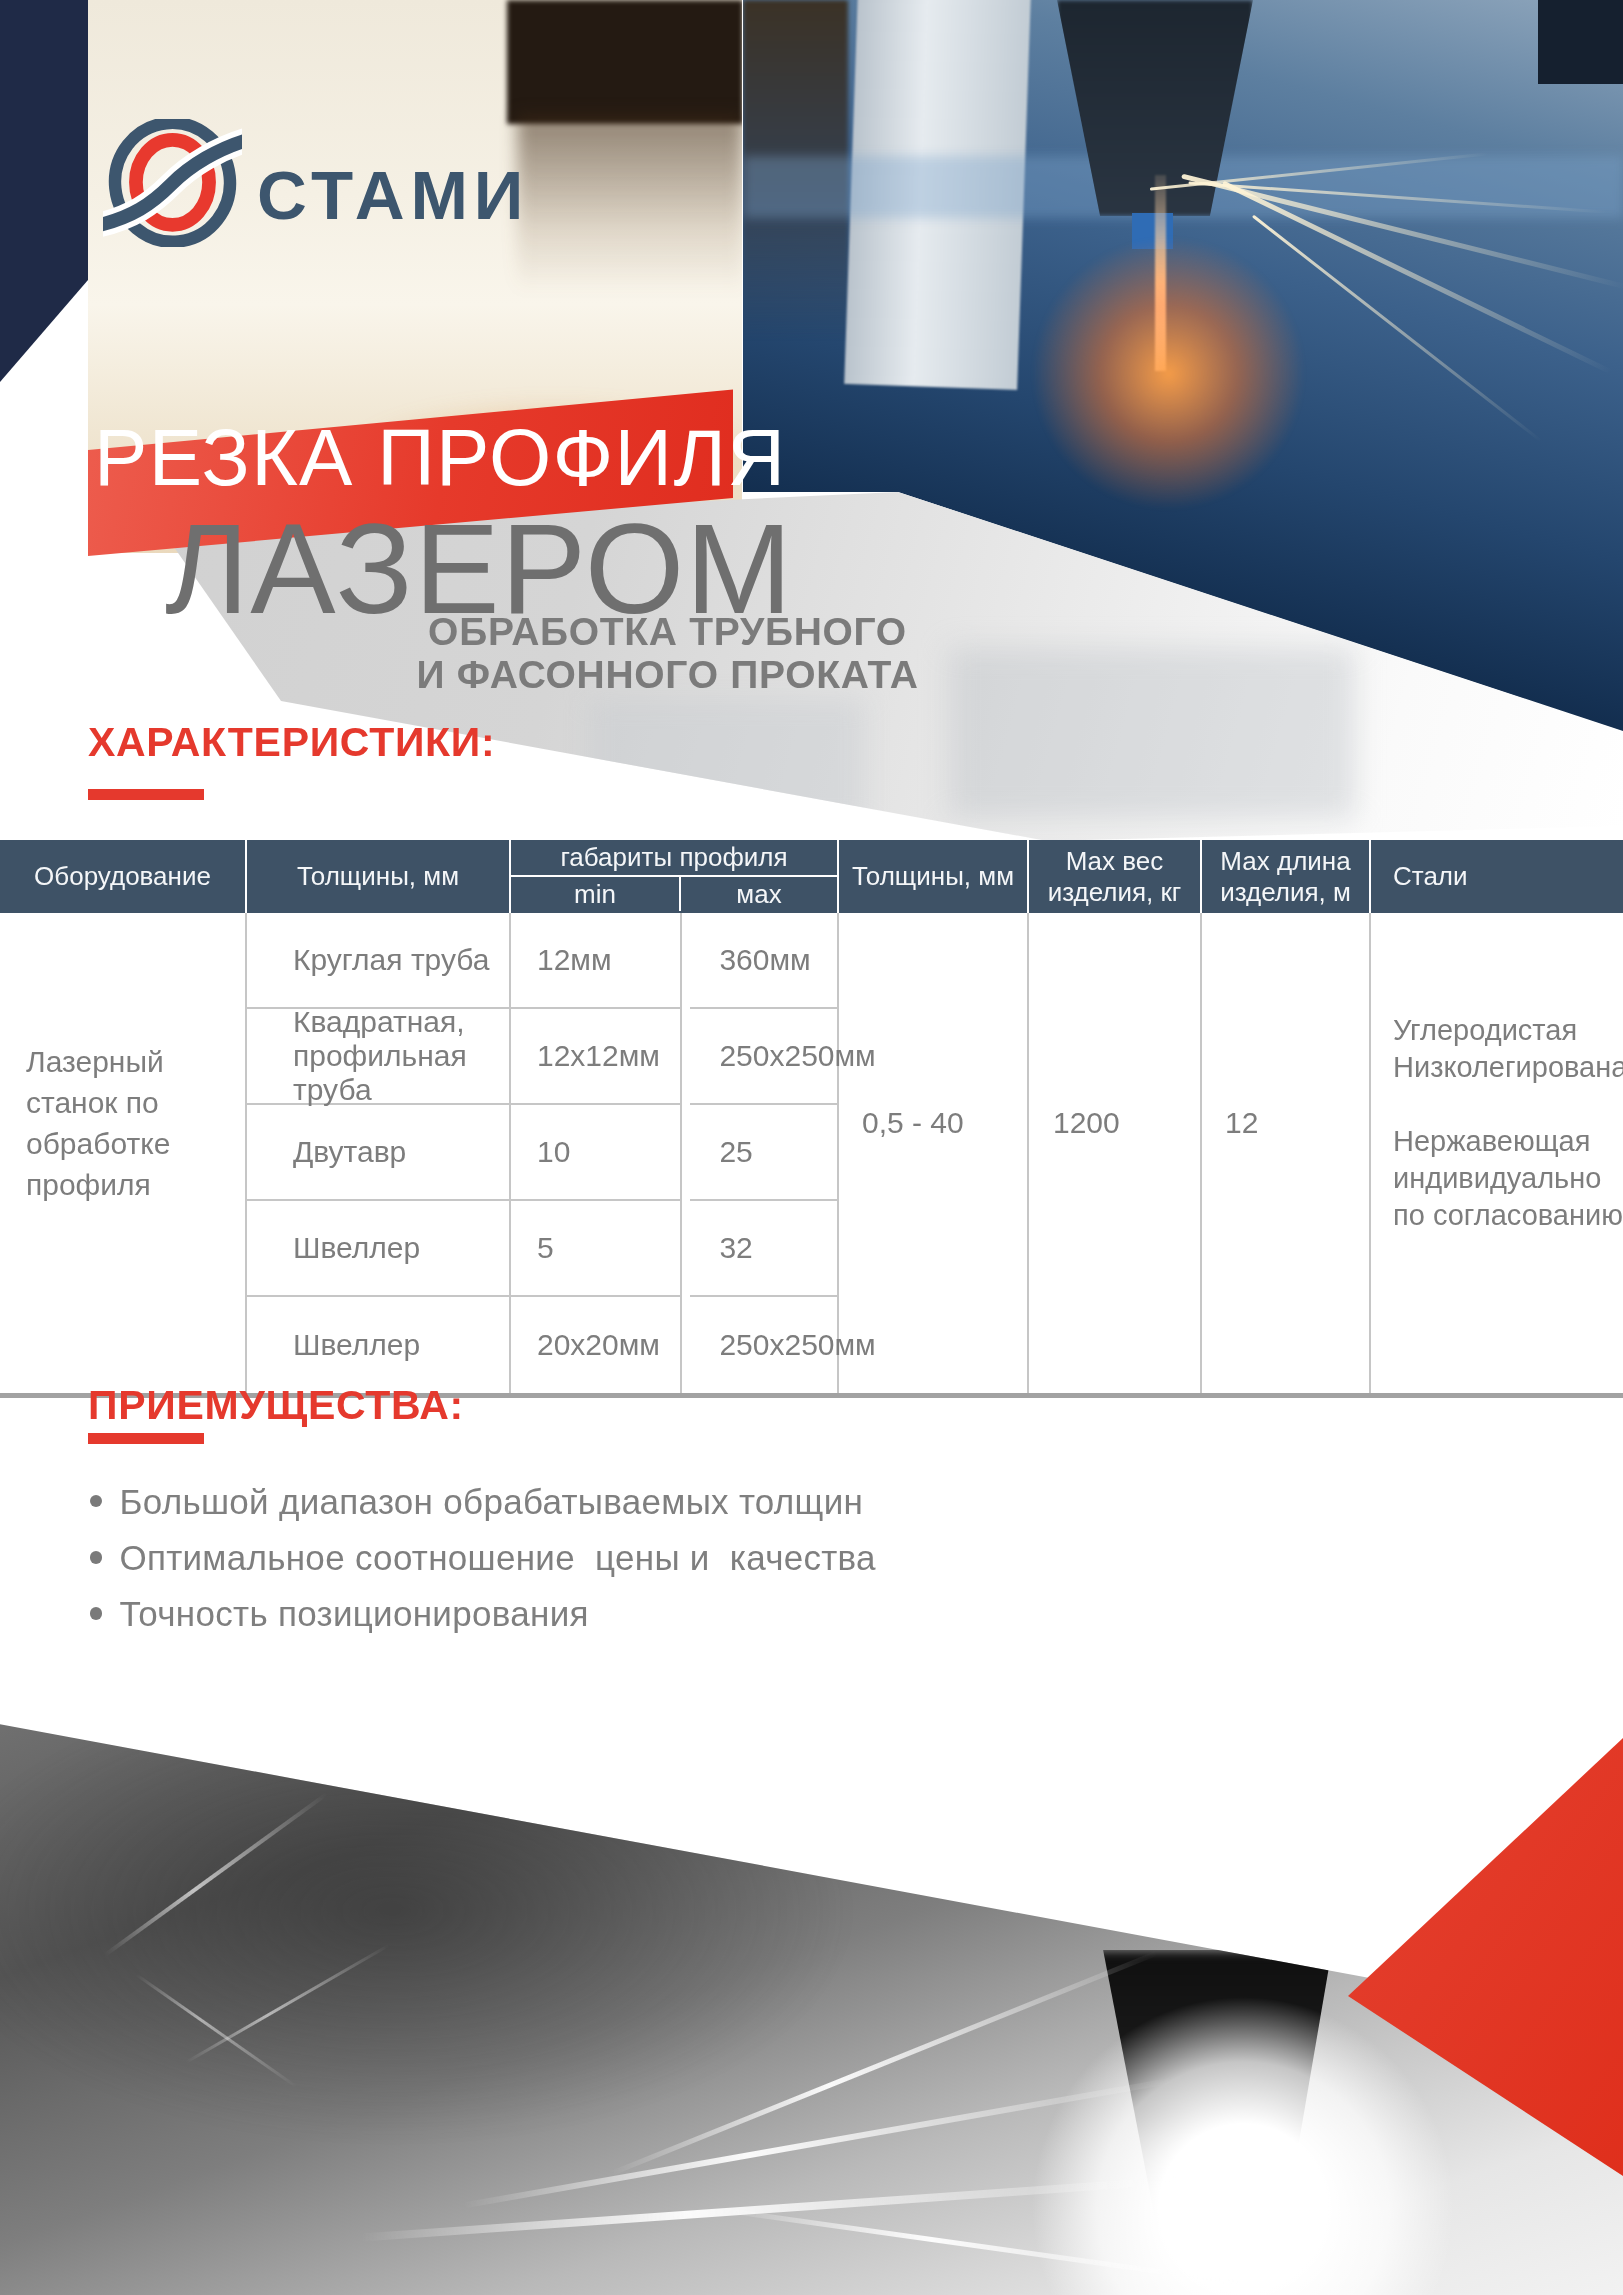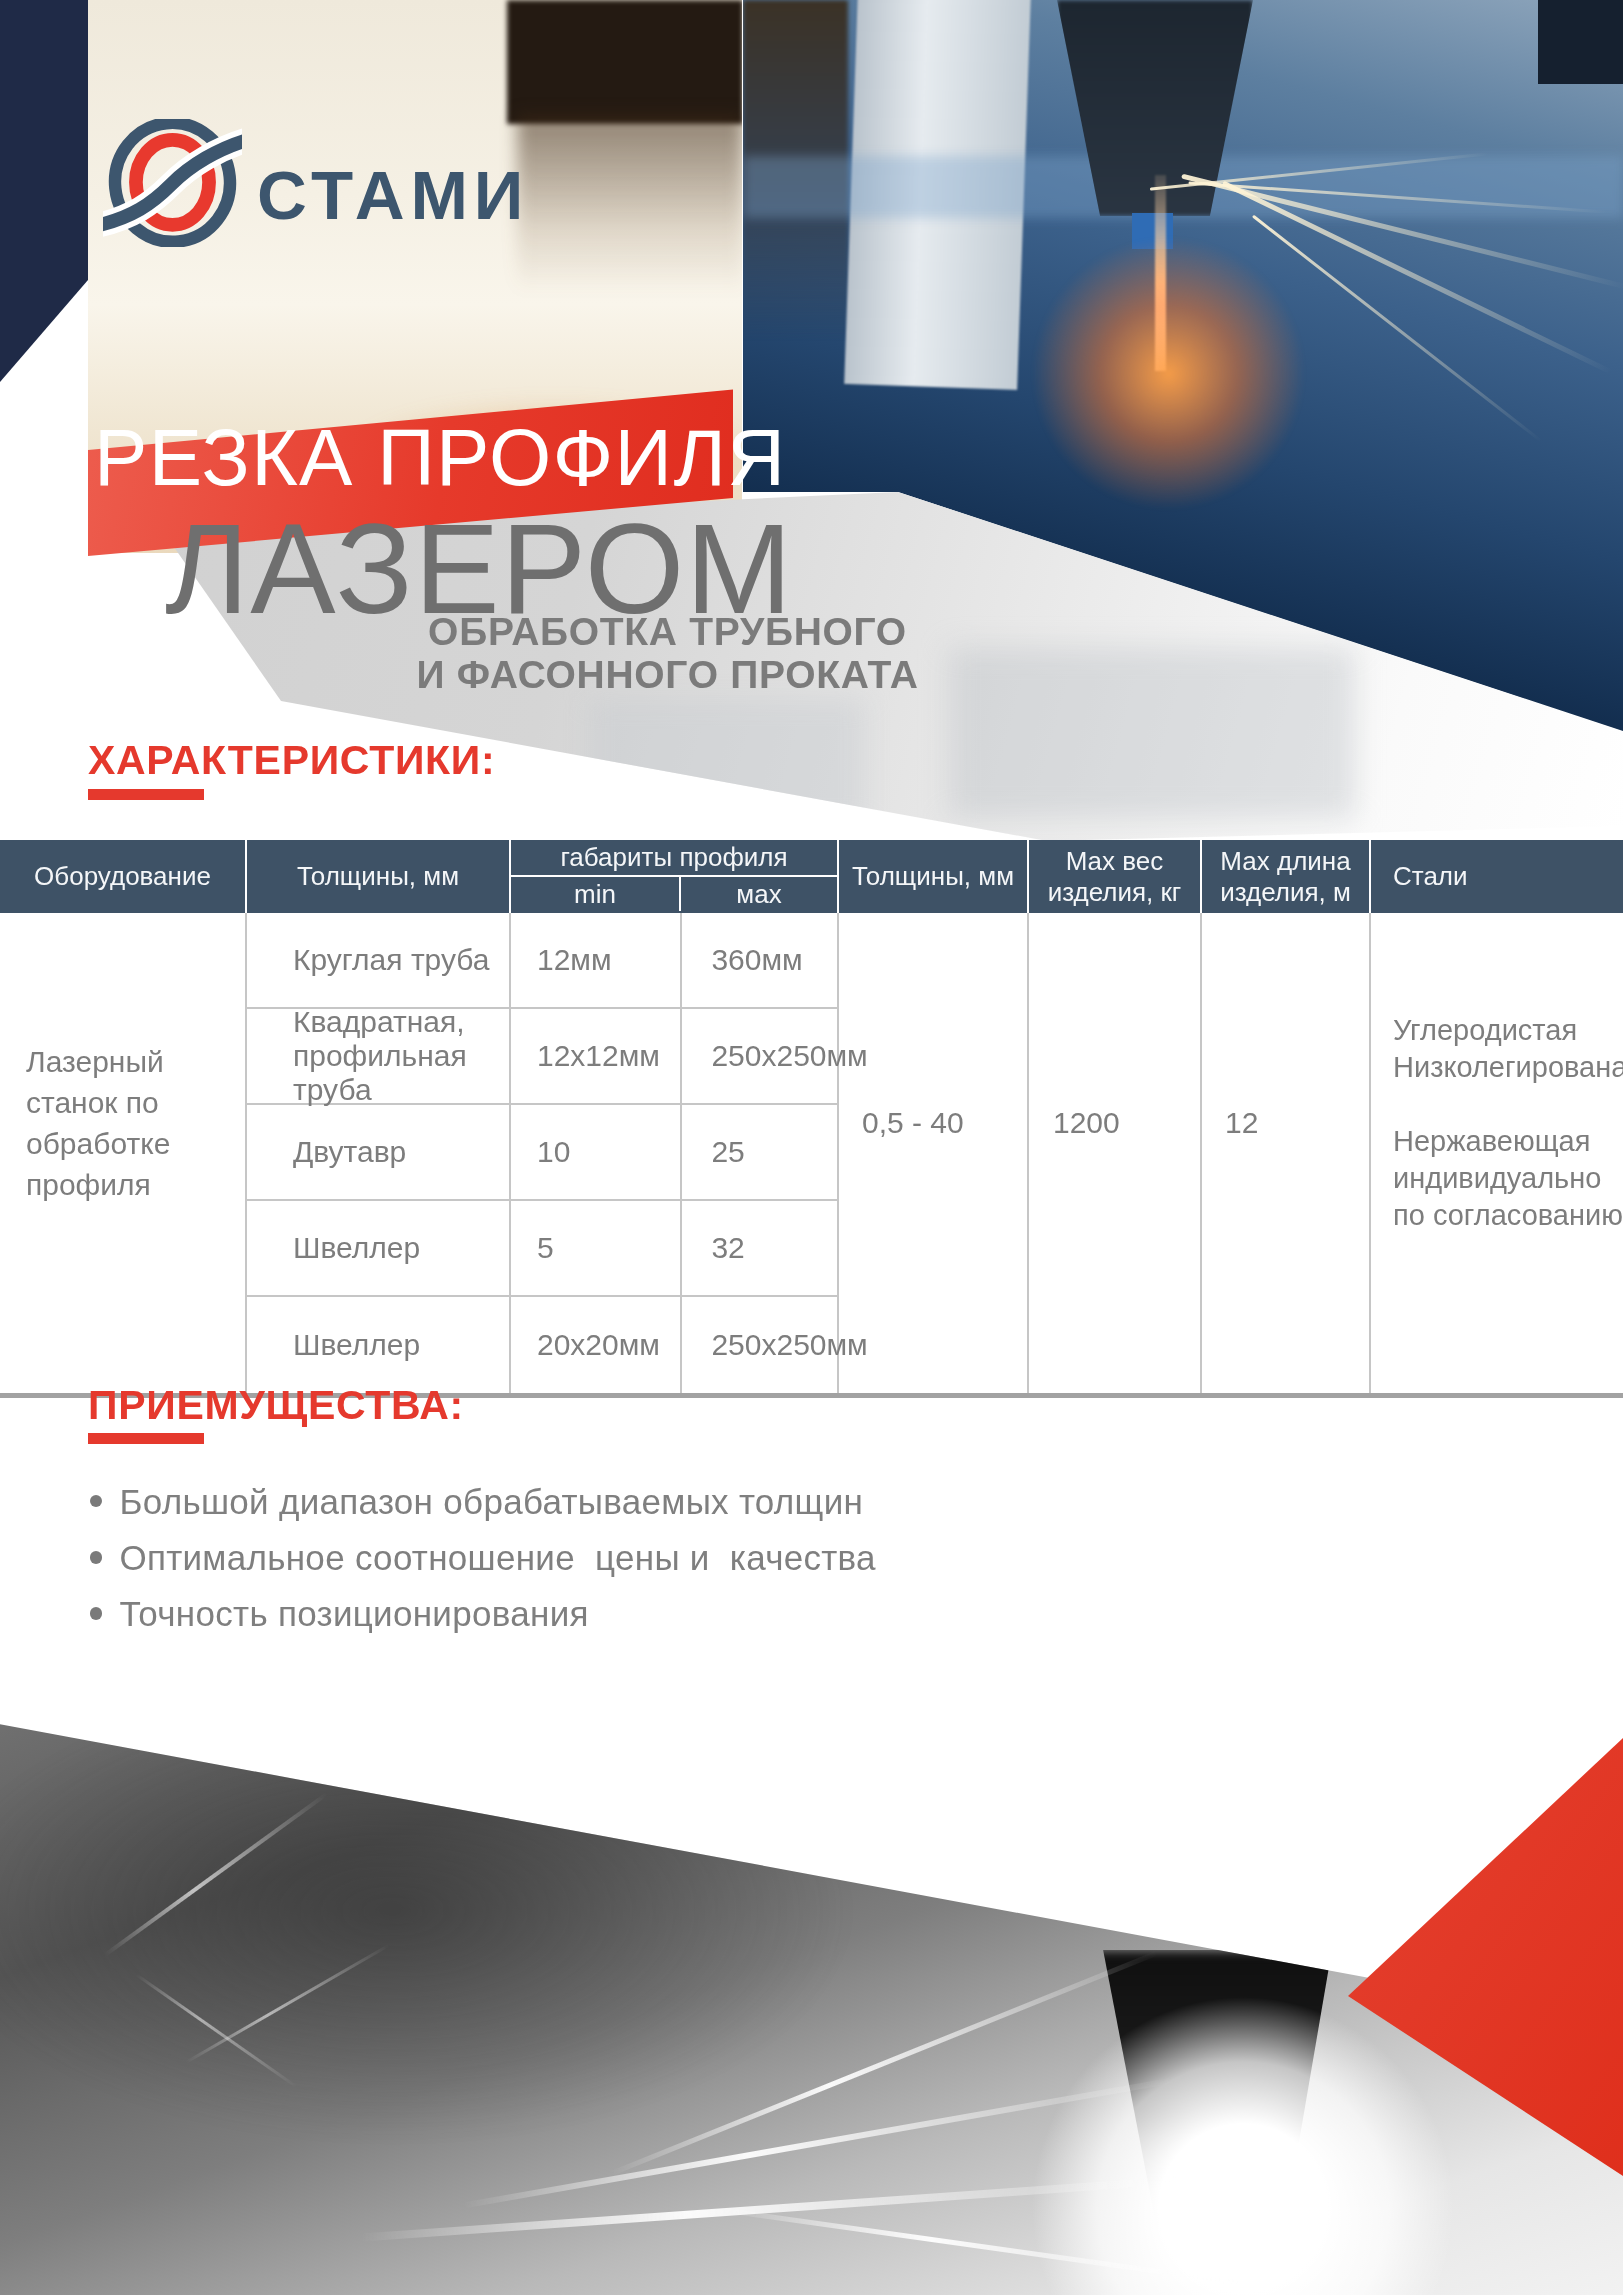--- a/index.html
+++ b/index.html
@@ -51,21 +51,21 @@
     color:#ffffff;white-space:nowrap;}
   .title2{position:absolute;left:165px;top:495px;margin:0;font-size:128px;font-weight:400;letter-spacing:1.3px;
     color:#6f6f6f;white-space:nowrap;}
   .subtitle{position:absolute;left:406px;top:610px;width:523px;text-align:center;
     font-size:39px;font-weight:700;color:#7b7b7b;line-height:43px;letter-spacing:0.7px;}
   .logo{position:absolute;left:103px;top:119px;width:458px;height:131px;}
   .logo-emblem{position:absolute;left:0;top:0;}
   .logo-text{position:absolute;left:154px;top:37px;font-size:69px;font-weight:700;letter-spacing:5.9px;color:#3d566e;}
   
   .sec-title{position:absolute;left:88px;margin:0;font-size:41px;font-weight:700;color:#e5392d;letter-spacing:0.7px;}
-  .h-char{top:737px;text-align:center;} .h-adv{top:1382px;}
+  .h-char{top:719px;text-align:center;} .h-adv{top:1382px;}
   .red-bar{position:absolute;left:88px;width:116px;height:10.5px;background:#e5392d;}
   .bar-char{top:789px;} .bar-adv{top:1433px;}
   
   .spec-table{position:absolute;left:0;top:840px;width:1623px;border-bottom:5.9px solid #a2a2a2;color:#7d7d7d;}
   .thead{display:flex;height:73px;background:#3e5266;}
   .th{box-sizing:border-box;height:73px;display:flex;align-items:center;justify-content:center;
     background:#3e5266;color:#f4f6f8;font-size:26px;line-height:31px;border-right:2.6px solid #ffffff;text-align:center;}
   .th.last{border-right:none;justify-content:flex-start;padding-left:22px;text-align:left;}
   .th-group{box-sizing:border-box;display:flex;flex-direction:column;border-right:2.6px solid #ffffff;}
   .th-group-top{box-sizing:border-box;height:37px;display:flex;align-items:center;justify-content:center;
@@ -75,21 +75,21 @@
   .th-sub.smin{border-right:2.6px solid #ffffff;}
   .tbody{display:flex;}
   .bcol{box-sizing:border-box;border-right:2px solid #c6c6c6;}
   .bcol.lastcol{border-right:none;}
   .cell{box-sizing:border-box;height:96px;display:flex;align-items:center;font-size:30px;
     border-bottom:2px solid #c6c6c6;}
   .cell:last-child{border-bottom:none;}
   .merged{height:419px;display:flex;flex-direction:column;justify-content:center;font-size:30px;}
   .c0{width:247px;} .c1{width:264px;} .c2{width:171px;} .c3{width:157px;}
   .c4{width:190px;} .c5{width:173px;} .c6{width:169px;} .c7{width:252px;}
-  .pl40{padding-left:26px;} .pl70{padding-left:46px;} .pl45{padding-left:29.4px;} .pl38{padding-left:23px;}
+  .pl40{padding-left:26px;} .pl70{padding-left:46px;} .pl45{padding-left:29.4px;margin-left:8px;} .pl38{padding-left:23px;}
   .pl37{padding-left:24px;} .pl34{padding-left:22px;}
   .equip{line-height:41px;}
   .steels{font-size:29px;line-height:37px;}
   .pre{white-space:pre-line;}
   .prewrap{white-space:pre-wrap;}
   
   .bullets{position:absolute;left:90px;top:1478px;width:1112px;}
   .bullet{display:flex;align-items:flex-start;margin-bottom:9.2px;}
   .dot{width:12.4px;height:12.4px;border-radius:50%;background:#7a7a7a;margin:17px 17px 0 0;flex:none;}
   .bullet-text{font-size:35px;line-height:47px;color:#7f7f7f;letter-spacing:0.3px;}

